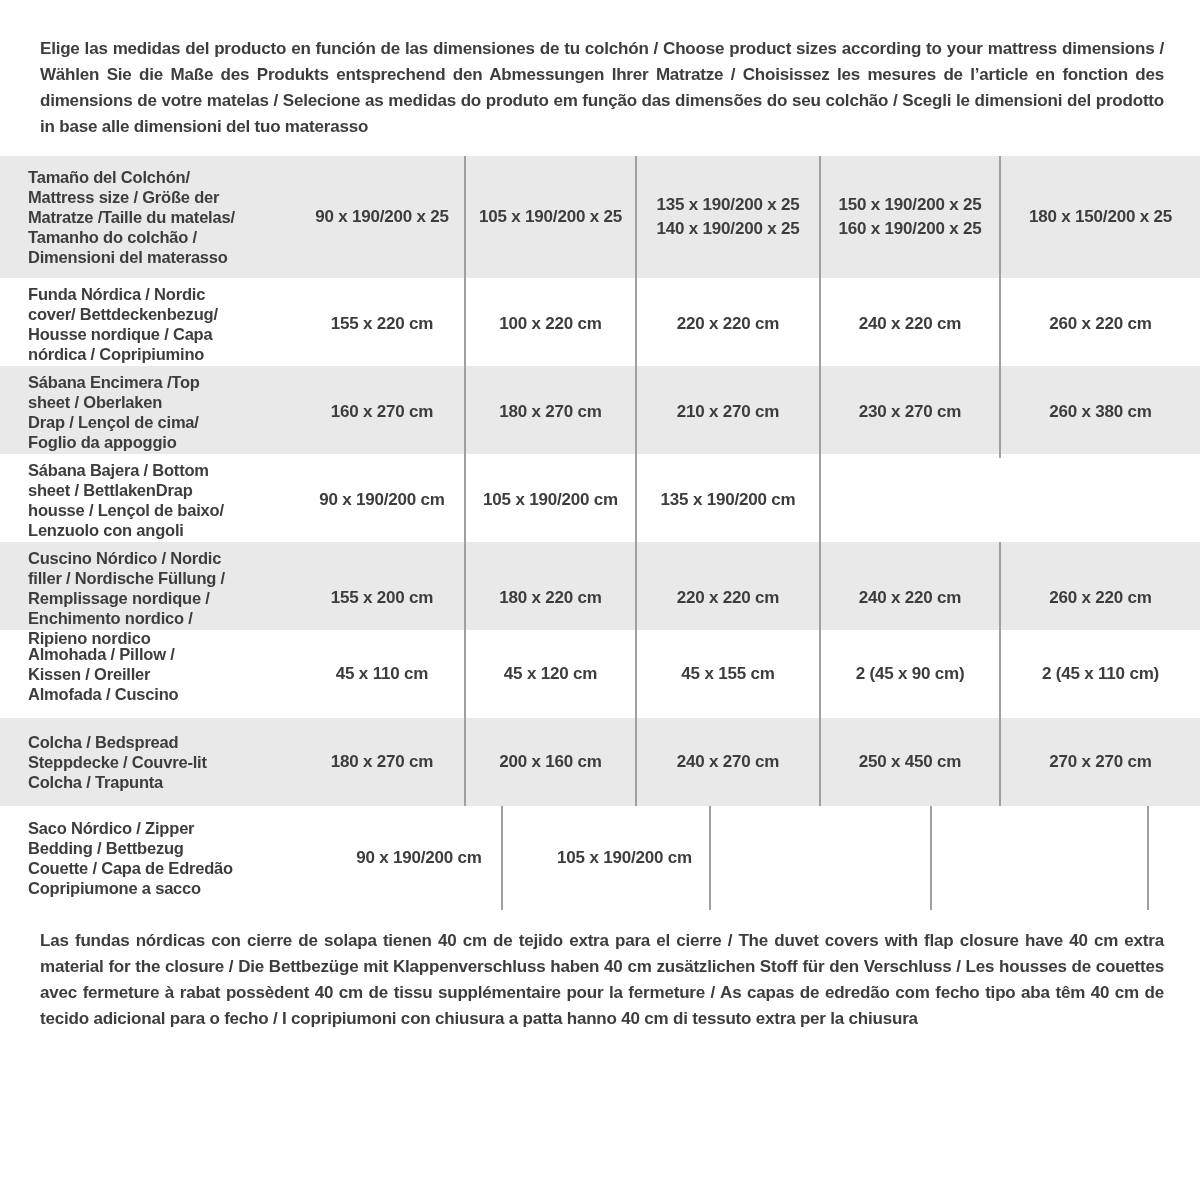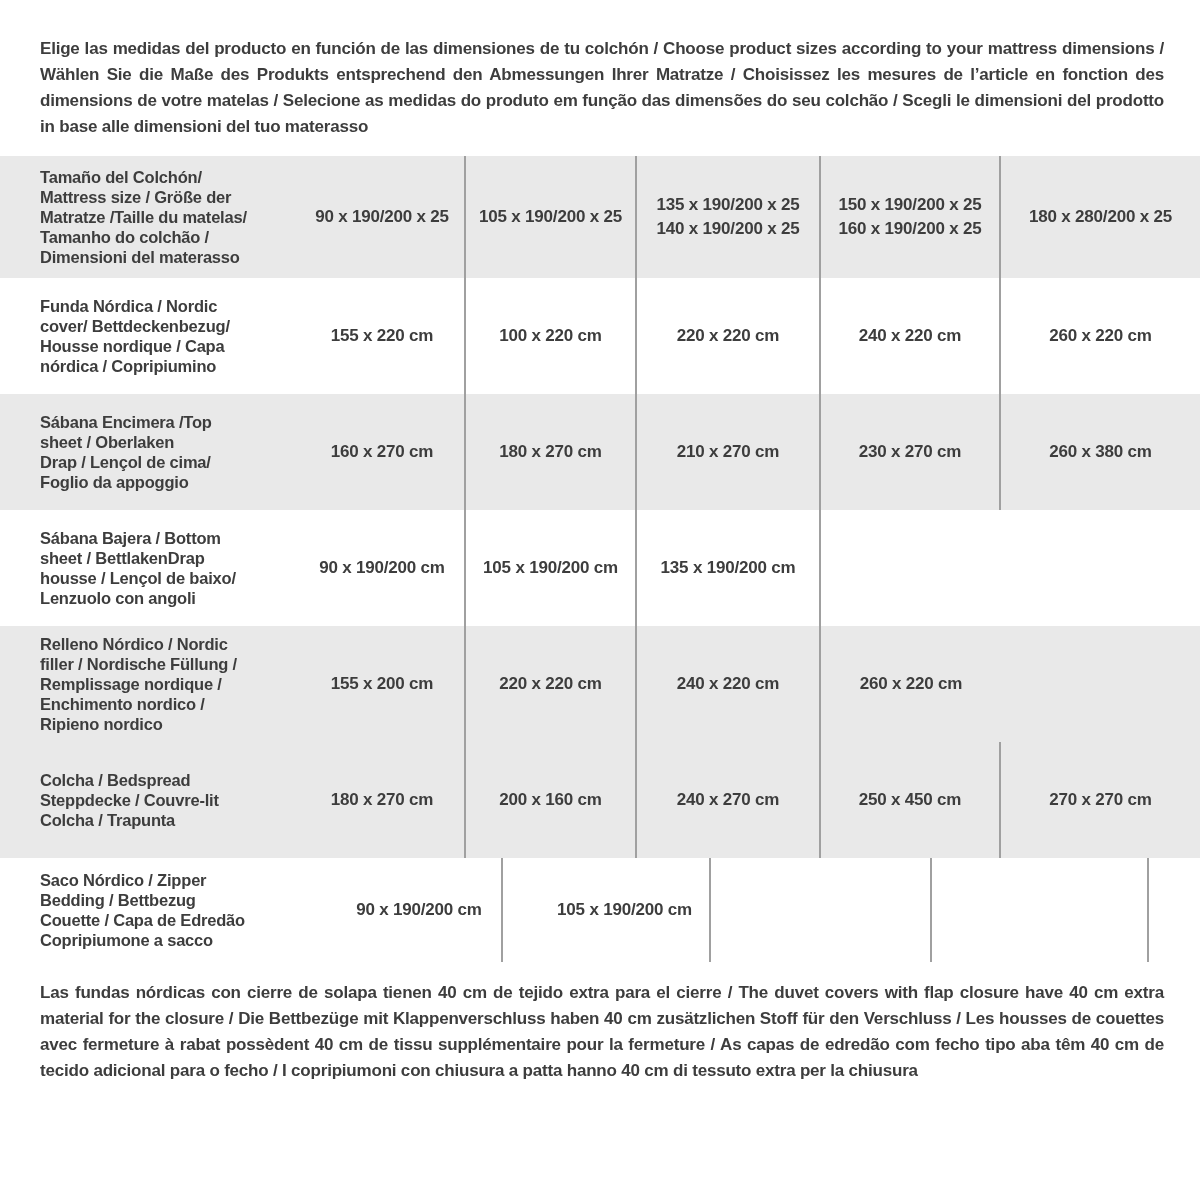--- a/index.html
+++ b/index.html
@@ -35,38 +35,38 @@
   .footer-note {
     padding: 18px 36px 0 40px;
   }
   .size-table {
     margin-top: 16px;
     width: 1200px;
   }
   .row {
     display: grid;
     grid-template-columns: 300px 166px 171px 184px 180px 199px;
-    height: 116px;
+    height: 88px;
     background: var(--page-bg);
   }
   .row.gray { background: var(--row-bg); }
   .row.header-row { height: 122px; }
   .row.last-row { height: 104px; gap: 37px; }
   .cell {
     display: flex;
     align-items: center;
     font-weight: bold;
     font-size: 17px;
     letter-spacing: -0.2px;
     white-space: pre-line;
   }
   .cell.label {
     justify-content: flex-start;
     text-align: left;
-    padding: 6px 10px 6px 40px;
+    padding: 6px 10px 6px 28px;
     line-height: 20px;
     font-size: 16.5px;
   }
   .cell.value {
     justify-content: center;
     text-align: center;
     line-height: 24px;
   }
   .cell.divider { border-right: 2px solid var(--divider); }
 </style>
@@ -84,21 +84,21 @@
 Mattress size / Größe der
 Matratze /Taille du matelas/
 Tamanho do colchão /
 Dimensioni del materasso</div>
       <div class="cell value divider">90 x 190/200 x 25</div>
       <div class="cell value divider">105 x 190/200 x 25</div>
       <div class="cell value divider">135 x 190/200 x 25
 140 x 190/200 x 25</div>
       <div class="cell value divider">150 x 190/200 x 25
 160 x 190/200 x 25</div>
-      <div class="cell value">180 x 280/200 x 25</div>
+      <div class="cell value">180 x 150/200 x 25</div>
     </div>
 
     <div class="row">
       <div class="cell label">Funda Nórdica /  Nordic
 cover/ Bettdeckenbezug/
 Housse nordique  / Capa
 nórdica / Copripiumino</div>
       <div class="cell value divider">155 x 220 cm</div>
       <div class="cell value divider">100 x 220 cm</div>
       <div class="cell value divider">220 x 220 cm</div>
@@ -122,31 +122,42 @@
       <div class="cell label">Sábana Bajera / Bottom
 sheet / BettlakenDrap
 housse / Lençol de baixo/
 Lenzuolo con angoli</div>
       <div class="cell value divider">90 x 190/200 cm</div>
       <div class="cell value divider">105 x 190/200 cm</div>
       <div class="cell value divider">135 x 190/200 cm</div>
     </div>
 
     <div class="row gray">
-      <div class="cell label">Relleno Nórdico / Nordic
+      <div class="cell label">Cuscino Nórdico / Nordic
 filler / Nordische Füllung /
 Remplissage nordique /
 Enchimento nordico /
 Ripieno nordico</div>
       <div class="cell value divider">155 x 200 cm</div>
+      <div class="cell value divider">180 x 220 cm</div>
       <div class="cell value divider">220 x 220 cm</div>
       <div class="cell value divider">240 x 220 cm</div>
       <div class="cell value">260 x 220 cm</div>
     </div>
 
+    <div class="row">
+      <div class="cell label">Almohada  / Pillow /
+Kissen / Oreiller
+Almofada / Cuscino</div>
+      <div class="cell value divider">45 x 110 cm</div>
+      <div class="cell value divider">45 x 120 cm</div>
+      <div class="cell value divider">45 x 155 cm</div>
+      <div class="cell value divider">2 (45 x 90 cm)</div>
+      <div class="cell value">2 (45 x 110 cm)</div>
+    </div>
 
     <div class="row gray">
       <div class="cell label">Colcha / Bedspread
 Steppdecke / Couvre-lit
 Colcha / Trapunta</div>
       <div class="cell value divider">180 x 270 cm</div>
       <div class="cell value divider">200 x 160 cm</div>
       <div class="cell value divider">240 x 270 cm</div>
       <div class="cell value divider">250 x 450 cm</div>
       <div class="cell value">270 x 270 cm</div>

